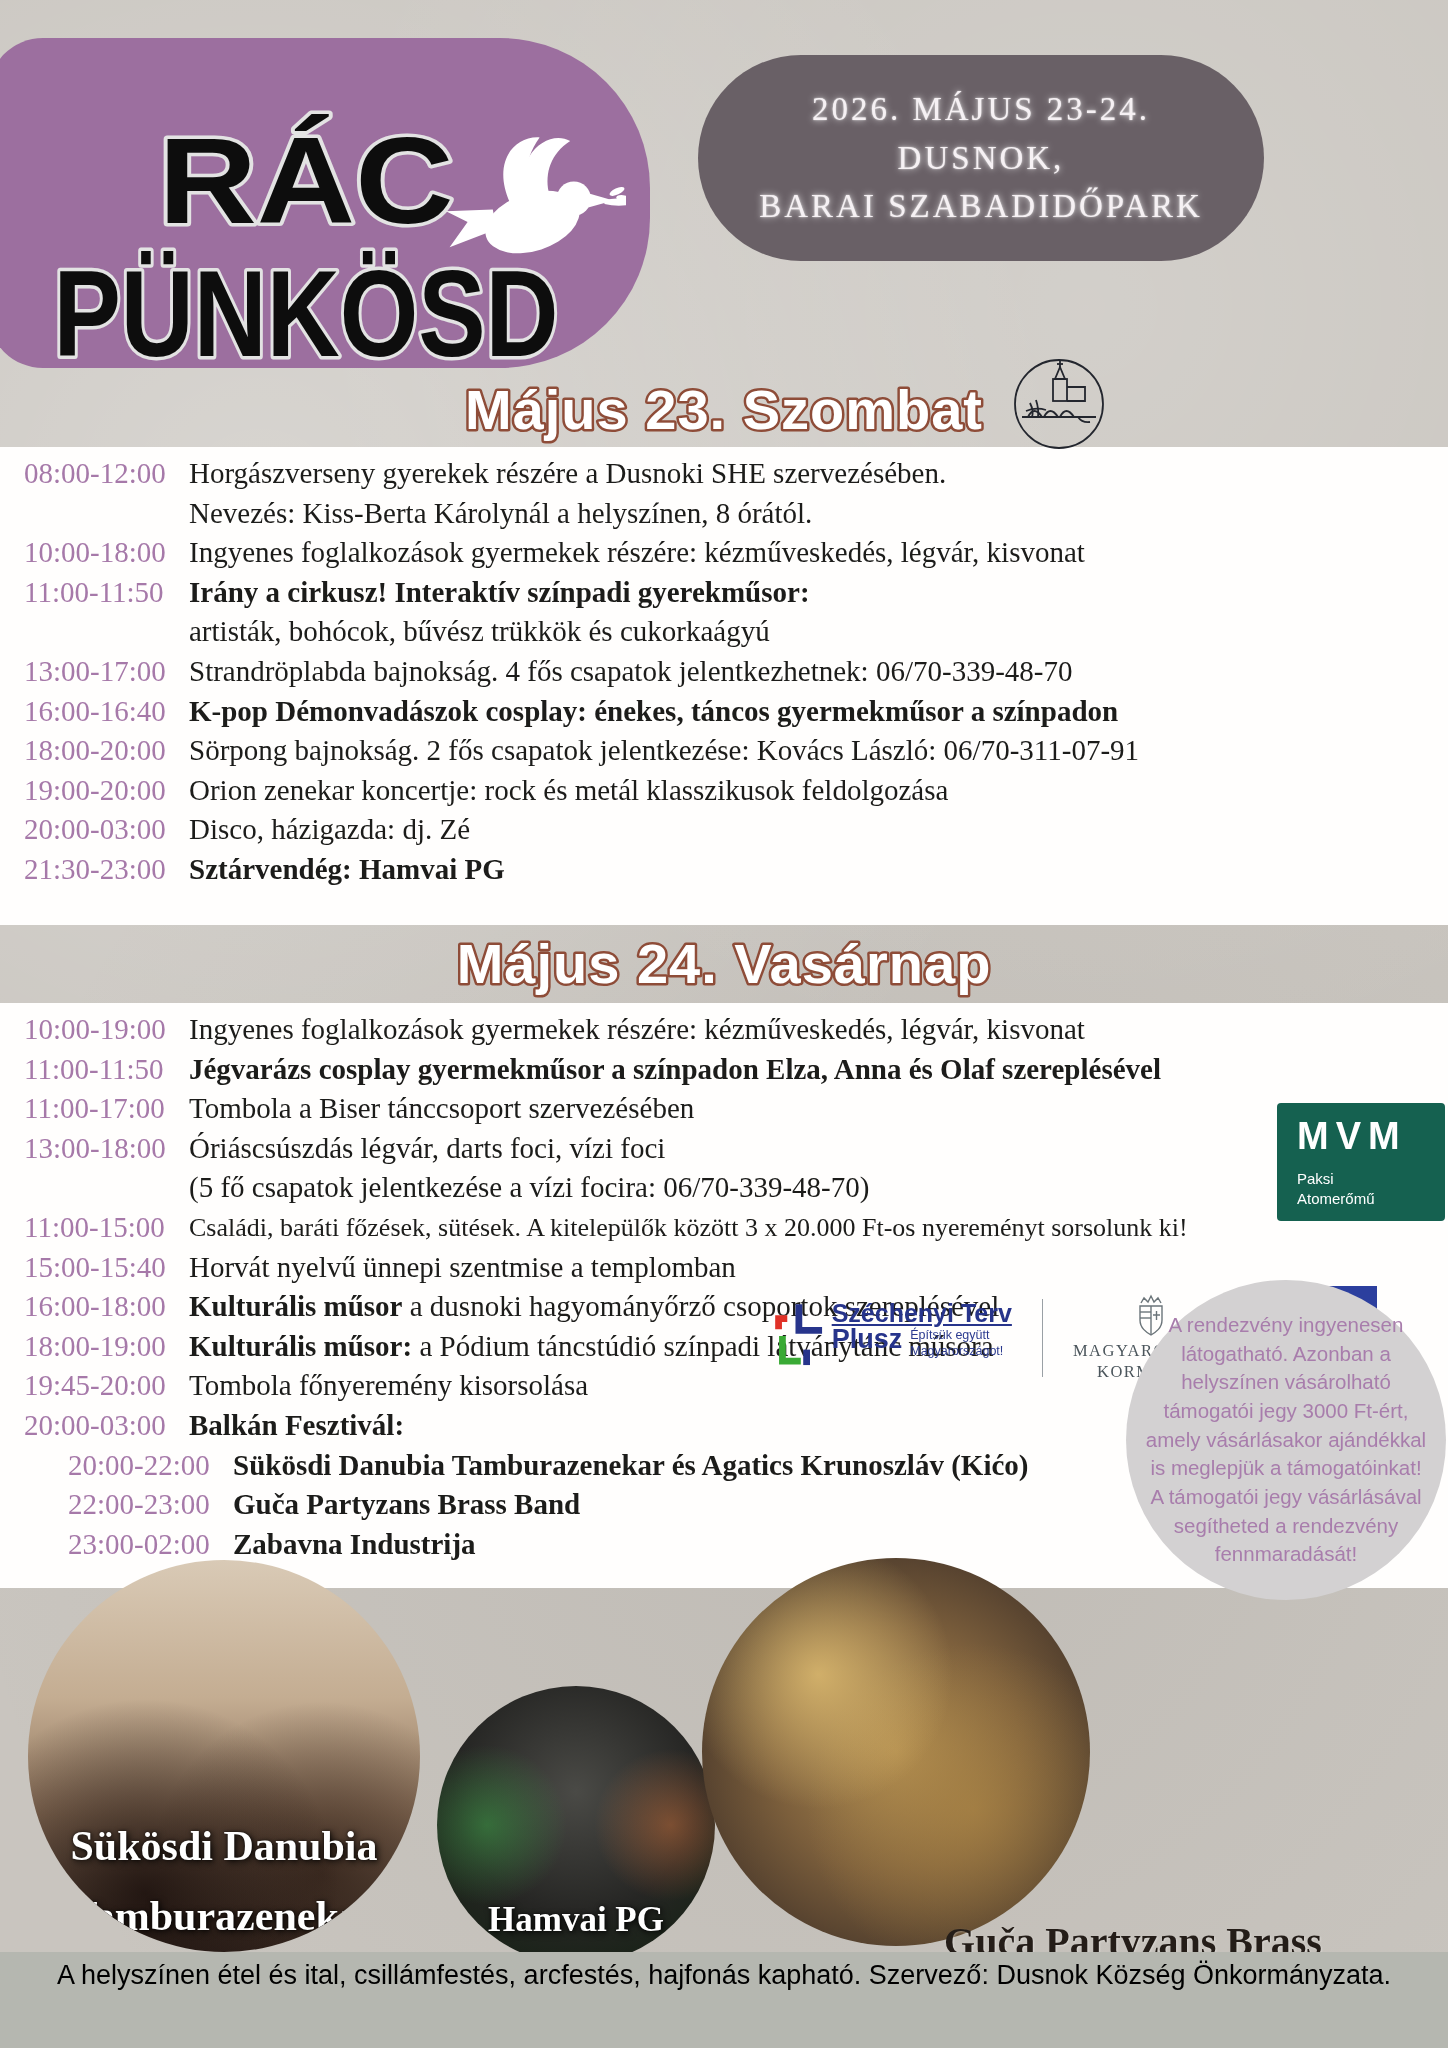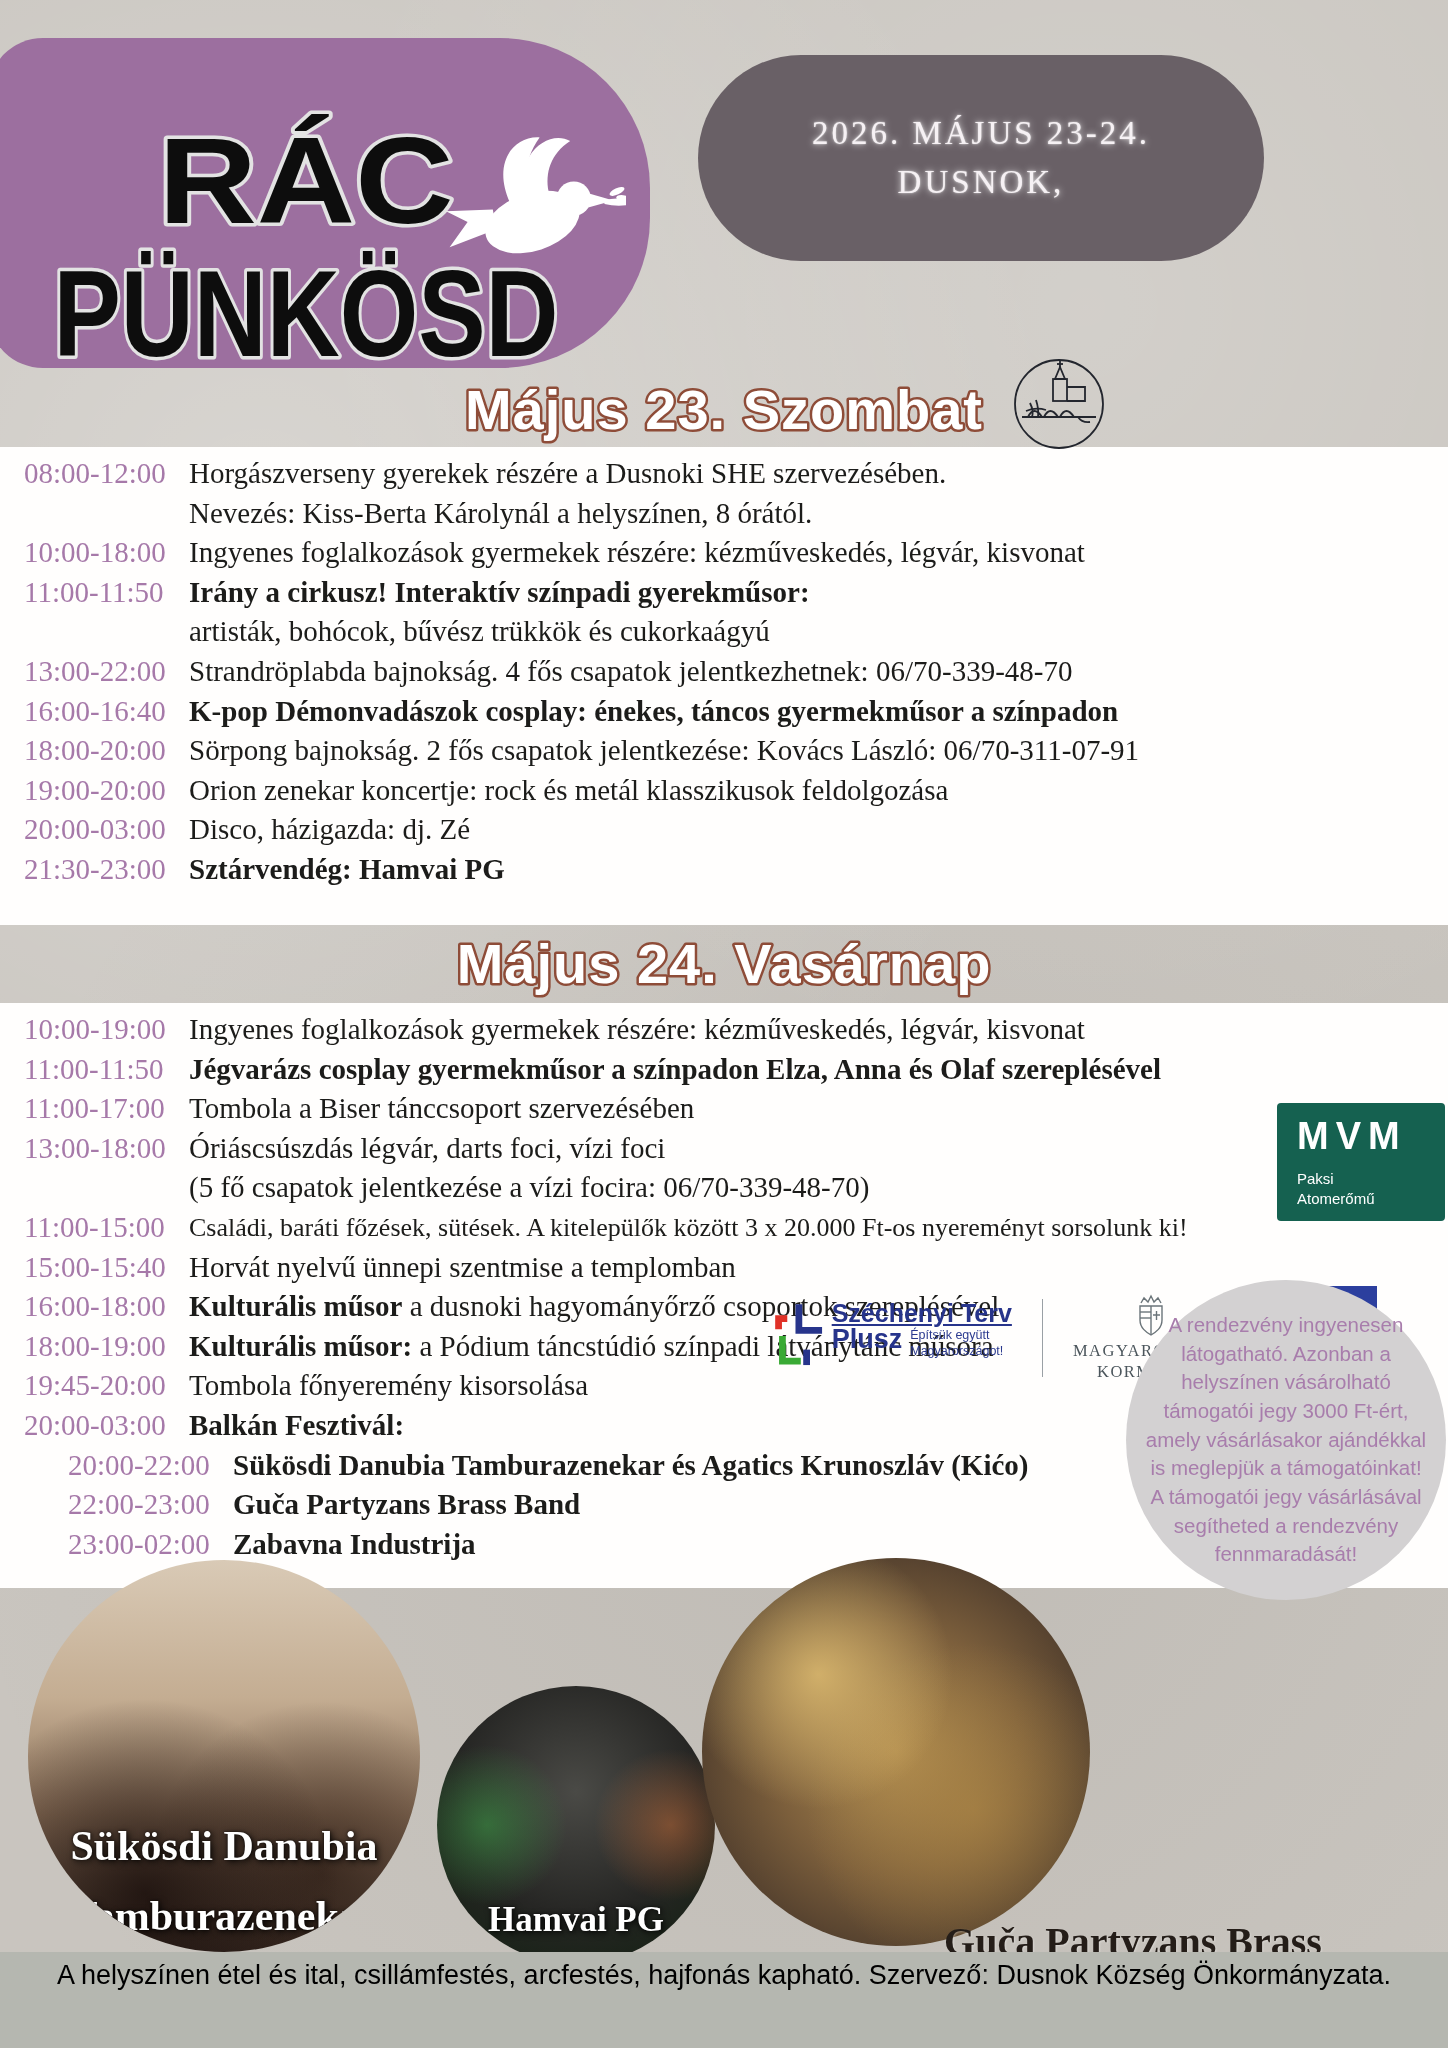--- a/index.html
+++ b/index.html
@@ -159,20 +159,21 @@
         <path d="M88 48 q10 -3 16 2 q-8 2 -16 0 Z"></path>
         <ellipse cx="95" cy="43" rx="4.5" ry="1.8" transform="rotate(-25 95 43)"></ellipse>
         <ellipse cx="99" cy="47" rx="4.5" ry="1.8" transform="rotate(10 99 47)"></ellipse>
       </g>
     </svg>
   </div>
 
   <div class="dark-box">
     <div>2026. MÁJUS 23-24.</div>
     <div>DUSNOK,</div>
+    <div>BARAI SZABADIDŐPARK</div>
   </div>
 
   <svg class="day-heading" id="heading-day1" viewBox="0 0 1448 76">
     <text x="724" y="57" font-size="56" text-anchor="middle">Május 23. Szombat</text>
   </svg>
 
   <svg class="church-logo" viewBox="0 0 102 102" aria-hidden="true">
     <g fill="none" stroke="#23262e" stroke-width="1.8">
       <circle cx="51" cy="51" r="44"></circle>
       <path d="M47 26 L52 14 L57 26 Z"></path>
@@ -206,21 +207,21 @@
         </div>
         <div class="sched-row">
           <span class="time">11:00-11:50</span>
           <span class="desc bold">Irány a cirkusz! Interaktív színpadi gyerekműsor:</span>
         </div>
         <div class="sched-row">
           <span class="time"></span>
           <span class="desc">artisták, bohócok, bűvész trükkök és cukorkaágyú</span>
         </div>
         <div class="sched-row">
-          <span class="time">13:00-22:00</span>
+          <span class="time">13:00-17:00</span>
           <span class="desc">Strandröplabda bajnokság. 4 fős csapatok jelentkezhetnek: 06/70-339-48-70</span>
         </div>
         <div class="sched-row">
           <span class="time">16:00-16:40</span>
           <span class="desc bold">K-pop Démonvadászok cosplay: énekes, táncos gyermekműsor a színpadon</span>
         </div>
         <div class="sched-row">
           <span class="time">18:00-20:00</span>
           <span class="desc">Sörpong bajnokság. 2 fős csapatok jelentkezése: Kovács László: 06/70-311-07-91</span>
         </div>

